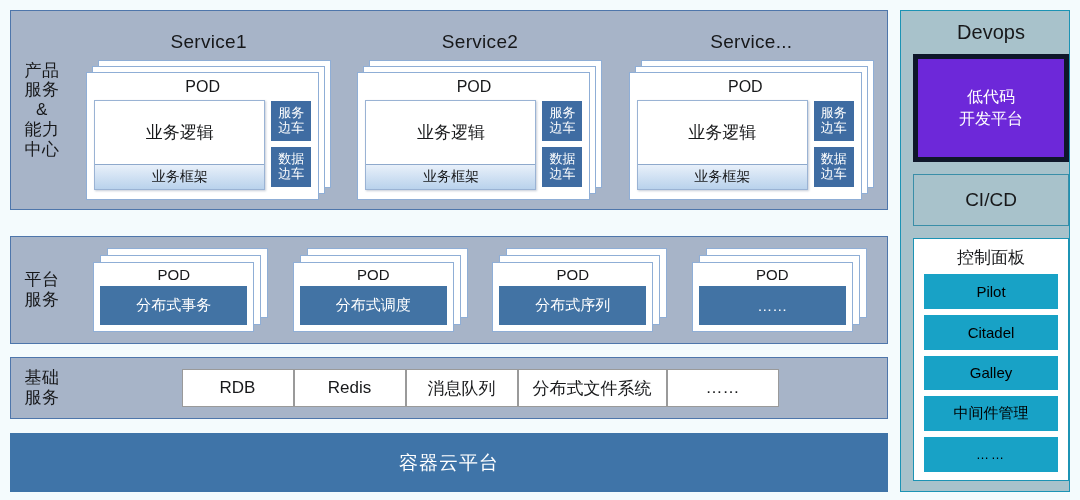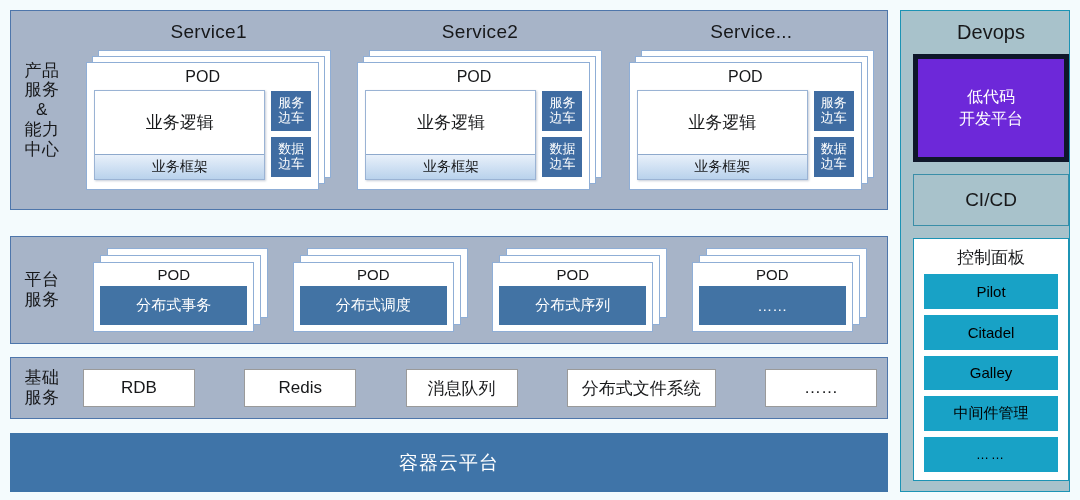--- a/index.html
+++ b/index.html
@@ -46,21 +46,21 @@
     color: #17181a;
     font-size: 17px;
     line-height: 1.16;
     text-align: center;
     letter-spacing: 0.5px;
   }
 
   .band-body {
     flex: 1;
     display: flex;
-    align-items: flex-start;
+    align-items: center;
   }
 
   
   #band-product { height: 200px; }
 
   .service-col {
     flex: 1;
     display: flex;
     flex-direction: column;
     align-items: center;
@@ -222,21 +222,21 @@
     justify-content: center;
   }
 
   
   #band-infra { height: 62px; margin-top: 13px; }
 
   .infra-row {
     flex: 1;
     display: flex;
     align-items: center;
-    justify-content: space-between;
+    justify-content: center;
     padding: 9px 10px;
   }
 
   .infra-box {
     background: #ffffff;
     border: 1px solid #9a9a9a;
     height: 38px;
     min-width: 112px;
     padding: 0 14px;
     display: flex;

